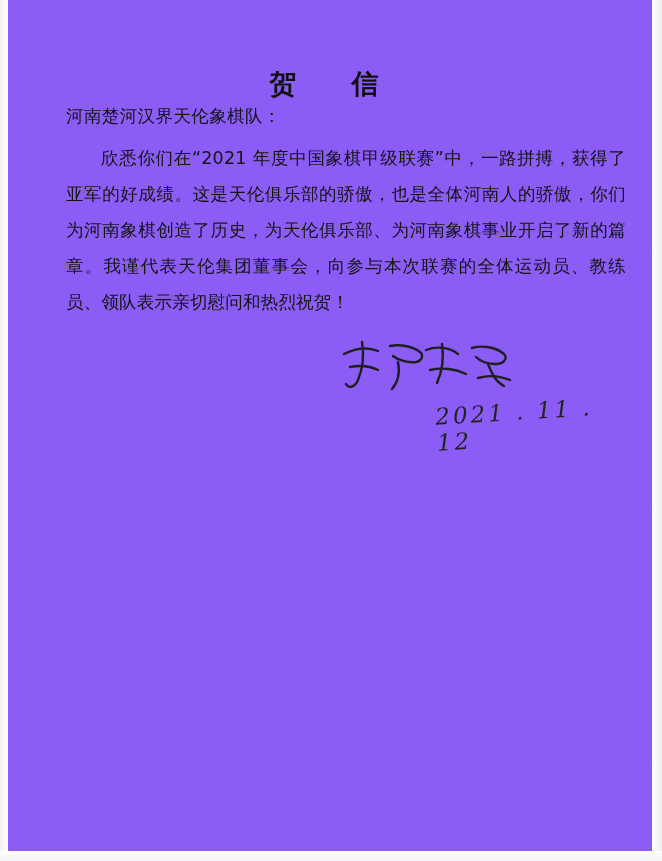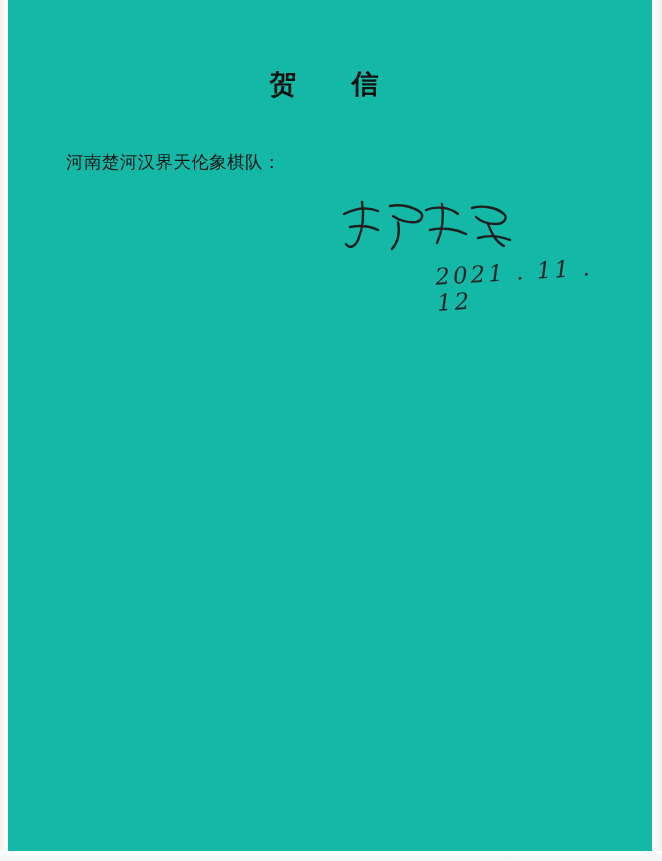--- a/index.html
+++ b/index.html
@@ -11,35 +11,34 @@
     width: 662px;
     height: 861px;
     overflow: hidden;
     font-family: "DejaVu Sans", "Liberation Sans", sans-serif;
     color: #1a1a1a;
   }
   .page {
     position: relative;
     width: 662px;
     height: 861px;
-    background: #14b8a6;
+    background: #8b5cf6;
     box-sizing: border-box;
   }
   .doc-title {
     text-align: center;
     font-size: 27px;
     font-weight: bold;
     letter-spacing: 14px;
     padding-top: 66px;
     color: #111;
     font-family: "DejaVu Serif", "Liberation Serif", serif;
   }
   .body-block {
     padding: 0 36px 0 66px;
-    margin-top: 46px;
   }
   .salutation {
     font-size: 17.5px;
     line-height: 1.6;
     color: #141414;
     margin-bottom: 10px;
     letter-spacing: 0.4px;
   }
   .para {
     font-size: 17.5px;
@@ -102,20 +101,21 @@
 <div class="page">
 
   <div class="scan-edge-left"></div>
   <div class="scan-edge-right"></div>
   <div class="scan-edge-bottom"></div>
 
   <div class="doc-title">贺　信</div>
 
   <div class="body-block">
     <div class="salutation">河南楚河汉界天伦象棋队：</div>
+    <p class="para">欣悉你们在“2021 年度中国象棋甲级联赛”中，一路拼搏，获得了亚军的好成绩。这是天伦俱乐部的骄傲，也是全体河南人的骄傲，你们为河南象棋创造了历史，为天伦俱乐部、为河南象棋事业开启了新的篇章。我谨代表天伦集团董事会，向参与本次联赛的全体运动员、教练员、领队表示亲切慰问和热烈祝贺！</p>
 
     <div class="signature-area">
       <svg class="sig-mark" viewBox="0 0 180 62">
         <g fill="none" stroke="#1f1f1f" stroke-width="2.4" stroke-linecap="round" stroke-linejoin="round">
           <path d="M6 20 C18 14, 30 13, 40 17"></path>
           <path d="M24 8 C26 20, 25 34, 20 46 C17 53, 11 55, 8 50"></path>
           <path d="M12 33 C22 31, 32 32, 40 36"></path>
           <path d="M52 12 C62 10, 74 12, 82 18 C86 21, 84 27, 78 28 C70 29, 60 26, 55 22"></path>
           <path d="M60 28 C62 38, 60 48, 54 55"></path>
           <path d="M88 16 C98 12, 112 13, 120 20"></path>

